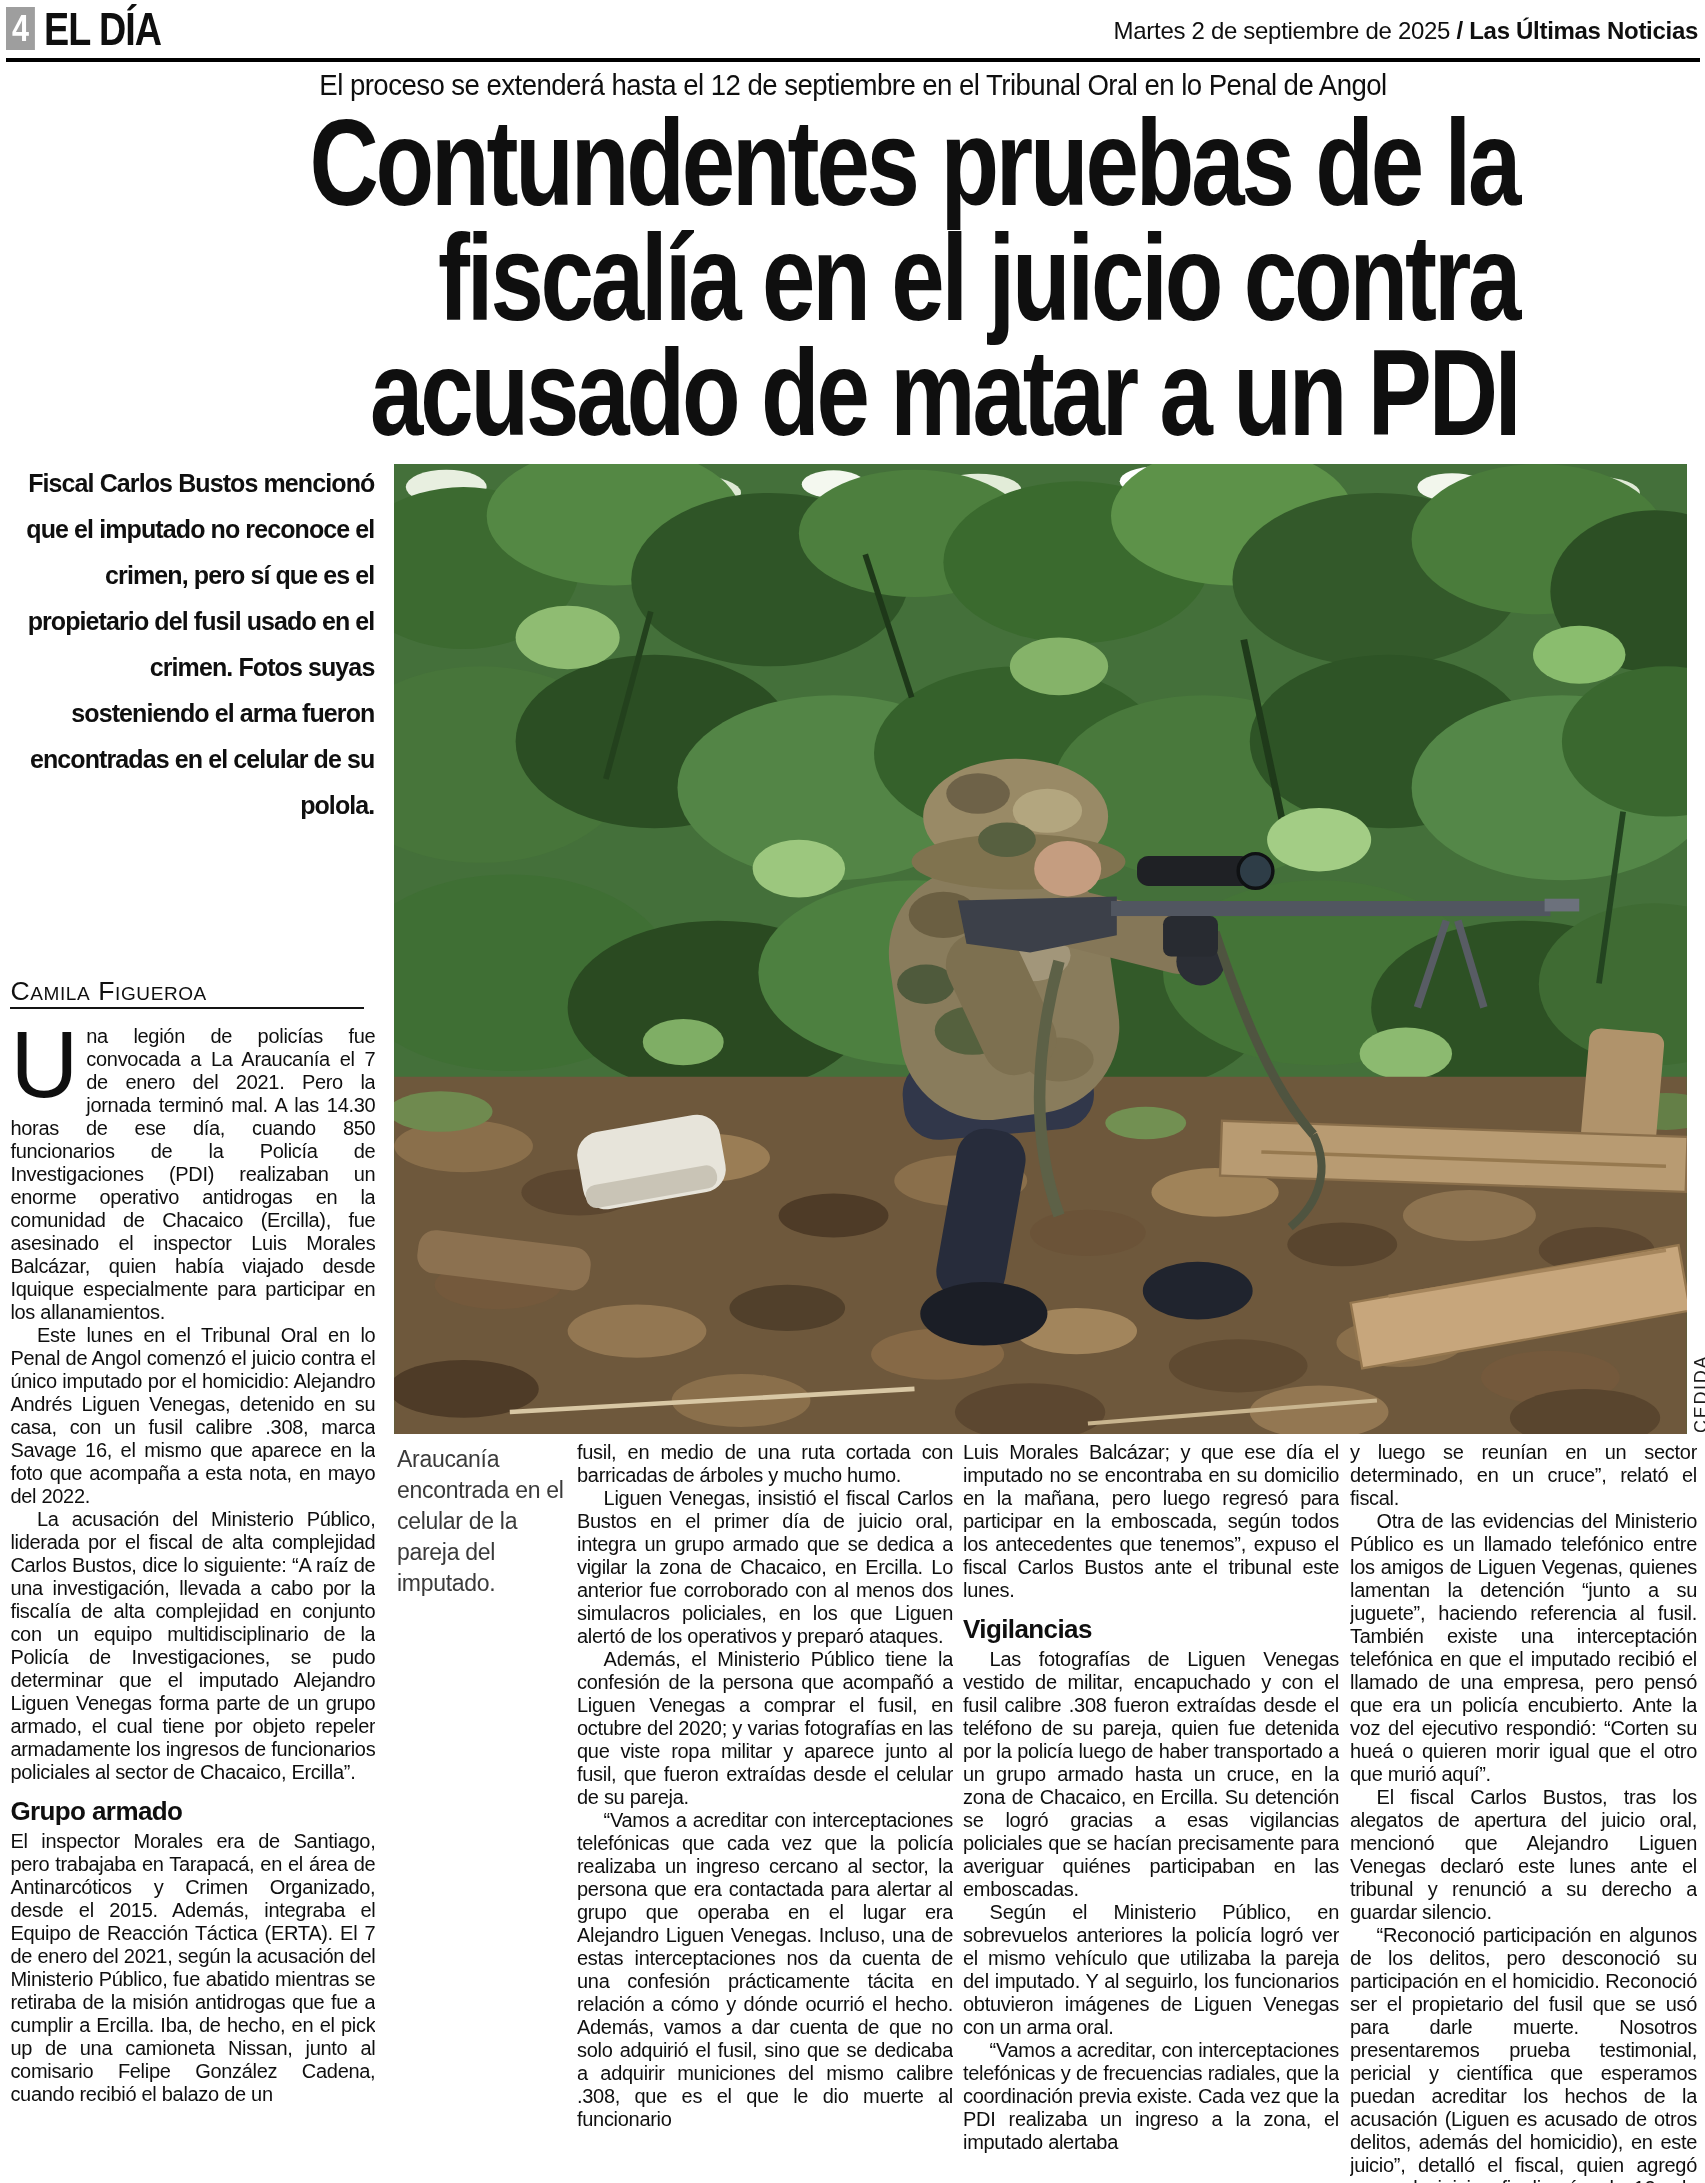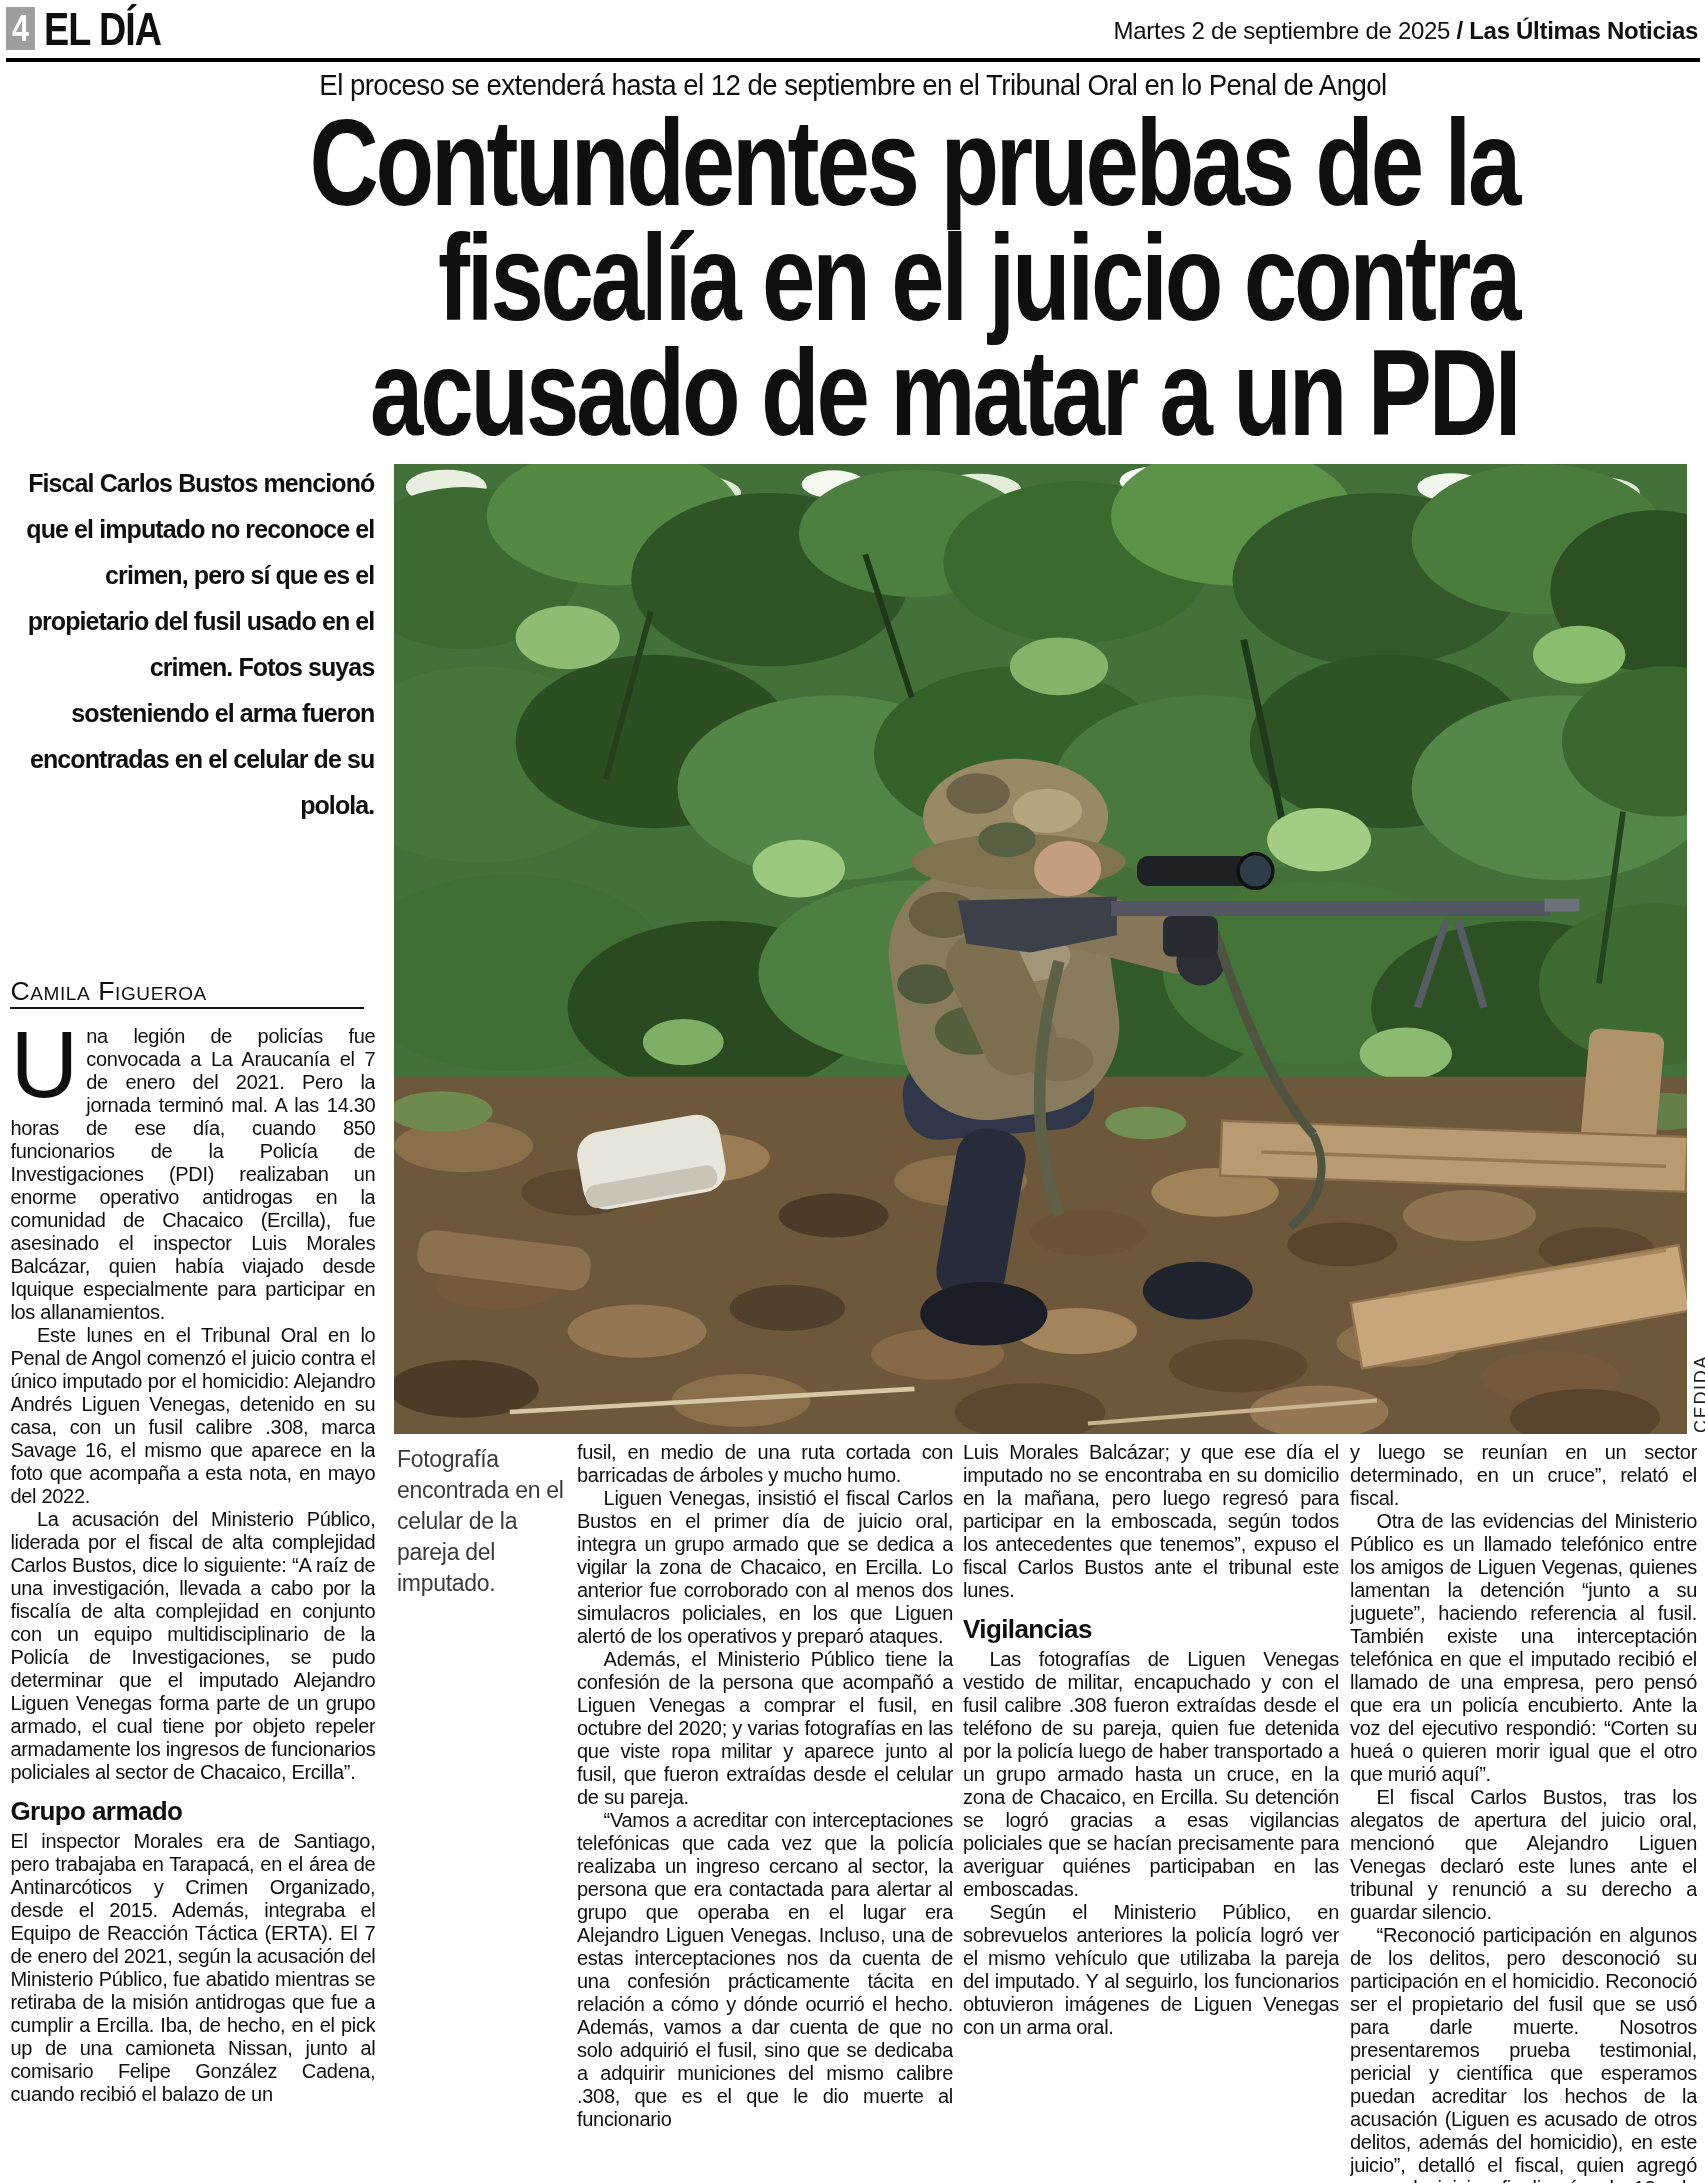--- a/index.html
+++ b/index.html
@@ -224,40 +224,41 @@
         <line x1="1820" y1="790" x2="1770" y2="940" stroke="#585c64" stroke-width="13"></line>
         <line x1="1840" y1="790" x2="1885" y2="940" stroke="#585c64" stroke-width="13"></line>
       </g>
       <g>
         <line x1="200" y1="1640" x2="900" y2="1600" stroke="#d8c7a4" stroke-width="8"></line>
         <line x1="1200" y1="1660" x2="1700" y2="1620" stroke="#c9b58f" stroke-width="7"></line>
       </g>
     </svg>
   </figure>
   <div class="photo-credit">CEDIDA</div>
-  <div class="caption">Fotografía encontrada en el celular de la pareja del imputado.</div>
+  <div class="caption">Araucanía encontrada en el celular de la pareja del imputado.</div>
 
   <div class="col col1">
       <p class="noindent"><span class="dropcap">U</span>na legión de policías fue convocada a La Araucanía el 7 de enero del 2021. Pero la jornada terminó mal. A las 14.30 horas de ese día, cuando 850 funcionarios de la Policía de Investigaciones (PDI) realizaban un enorme operativo antidrogas en la comunidad de Chacaico (Ercilla), fue asesinado el inspector Luis Morales Balcázar, quien había viajado desde Iquique especialmente para participar en los allanamientos.</p>
       <p>Este lunes en el Tribunal Oral en lo Penal de Angol comenzó el juicio contra el único imputado por el homicidio: Alejandro Andrés Liguen Venegas, detenido en su casa, con un fusil calibre .308, marca Savage 16, el mismo que aparece en la foto que acompaña a esta nota, en mayo del 2022.</p>
       <p>La acusación del Ministerio Público, liderada por el fiscal de alta complejidad Carlos Bustos, dice lo siguiente: “A raíz de una investigación, llevada a cabo por la fiscalía de alta complejidad en conjunto con un equipo multidisciplinario de la Policía de Investigaciones, se pudo determinar que el imputado Alejandro Liguen Venegas forma parte de un grupo armado, el cual tiene por objeto repeler armadamente los ingresos de funcionarios policiales al sector de Chacaico, Ercilla”.</p>
       <div class="subhead">Grupo armado</div>
       <p class="noindent">El inspector Morales era de Santiago, pero trabajaba en Tarapacá, en el área de Antinarcóticos y Crimen Organizado, desde el 2015. Además, integraba el Equipo de Reacción Táctica (ERTA). El 7 de enero del 2021, según la acusación del Ministerio Público, fue abatido mientras se retiraba de la misión antidrogas que fue a cumplir a Ercilla. Iba, de hecho, en el pick up de una camioneta Nissan, junto al comisario Felipe González Cadena, cuando recibió el balazo de un</p>
     </div>
   <div class="col col2">
       <p class="noindent">fusil, en medio de una ruta cortada con barricadas de árboles y mucho humo.</p>
       <p>Liguen Venegas, insistió el fiscal Carlos Bustos en el primer día de juicio oral, integra un grupo armado que se dedica a vigilar la zona de Chacaico, en Ercilla. Lo anterior fue corroborado con al menos dos simulacros policiales, en los que Liguen alertó de los operativos y preparó ataques.</p>
       <p>Además, el Ministerio Público tiene la confesión de la persona que acompañó a Liguen Venegas a comprar el fusil, en octubre del 2020; y varias fotografías en las que viste ropa militar y aparece junto al fusil, que fueron extraídas desde el celular de su pareja.</p>
       <p>“Vamos a acreditar con interceptaciones telefónicas que cada vez que la policía realizaba un ingreso cercano al sector, la persona que era contactada para alertar al grupo que operaba en el lugar era Alejandro Liguen Venegas. Incluso, una de estas interceptaciones nos da cuenta de una confesión prácticamente tácita en relación a cómo y dónde ocurrió el hecho. Además, vamos a dar cuenta de que no solo adquirió el fusil, sino que se dedicaba a adquirir municiones del mismo calibre .308, que es el que le dio muerte al funcionario</p>
     </div>
   <div class="col col3">
       <p class="noindent">Luis Morales Balcázar; y que ese día el imputado no se encontraba en su domicilio en la mañana, pero luego regresó para participar en la emboscada, según todos los antecedentes que tenemos”, expuso el fiscal Carlos Bustos ante el tribunal este lunes.</p>
       <div class="subhead">Vigilancias</div>
       <p>Las fotografías de Liguen Venegas vestido de militar, encapuchado y con el fusil calibre .308 fueron extraídas desde el teléfono de su pareja, quien fue detenida por la policía luego de haber transportado a un grupo armado hasta un cruce, en la zona de Chacaico, en Ercilla. Su detención se logró gracias a esas vigilancias policiales que se hacían precisamente para averiguar quiénes participaban en las emboscadas.</p>
       <p>Según el Ministerio Público, en sobrevuelos anteriores la policía logró ver el mismo vehículo que utilizaba la pareja del imputado. Y al seguirlo, los funcionarios obtuvieron imágenes de Liguen Venegas con un arma oral.</p>
+      <p>“Vamos a acreditar, con interceptaciones telefónicas y de frecuencias radiales, que la coordinación previa existe. Cada vez que la PDI realizaba un ingreso a la zona, el imputado alertaba</p>
     </div>
   <div class="col col4">
       <p class="noindent">y luego se reunían en un sector determinado, en un cruce”, relató el fiscal.</p>
       <p>Otra de las evidencias del Ministerio Público es un llamado telefónico entre los amigos de Liguen Vegenas, quienes lamentan la detención “junto a su juguete”, haciendo referencia al fusil. También existe una interceptación telefónica en que el imputado recibió el llamado de una empresa, pero pensó que era un policía encubierto. Ante la voz del ejecutivo respondió: “Corten su hueá o quieren morir igual que el otro que murió aquí”.</p>
       <p>El fiscal Carlos Bustos, tras los alegatos de apertura del juicio oral, mencionó que Alejandro Liguen Venegas declaró este lunes ante el tribunal y renunció a su derecho a guardar silencio.</p>
       <p>“Reconoció participación en algunos de los delitos, pero desconoció su participación en el homicidio. Reconoció ser el propietario del fusil que se usó para darle muerte. Nosotros presentaremos prueba testimonial, pericial y científica que esperamos puedan acreditar los hechos de la acusación (Liguen es acusado de otros delitos, además del homicidio), en este juicio”, detalló el fiscal, quien agregó que el juicio finalizará el 12 de septiembre.</p>
     </div>
 
 </div>
 

